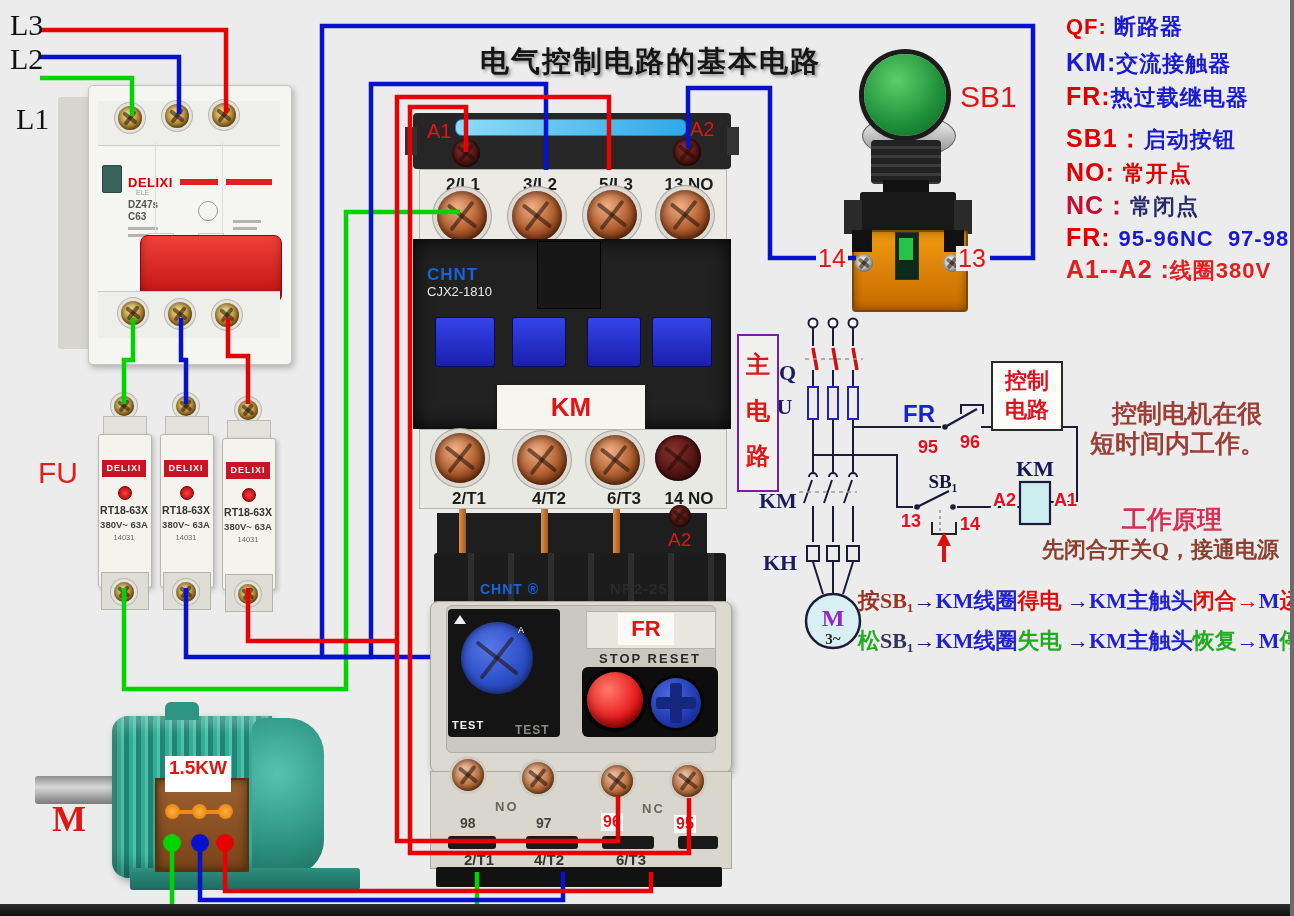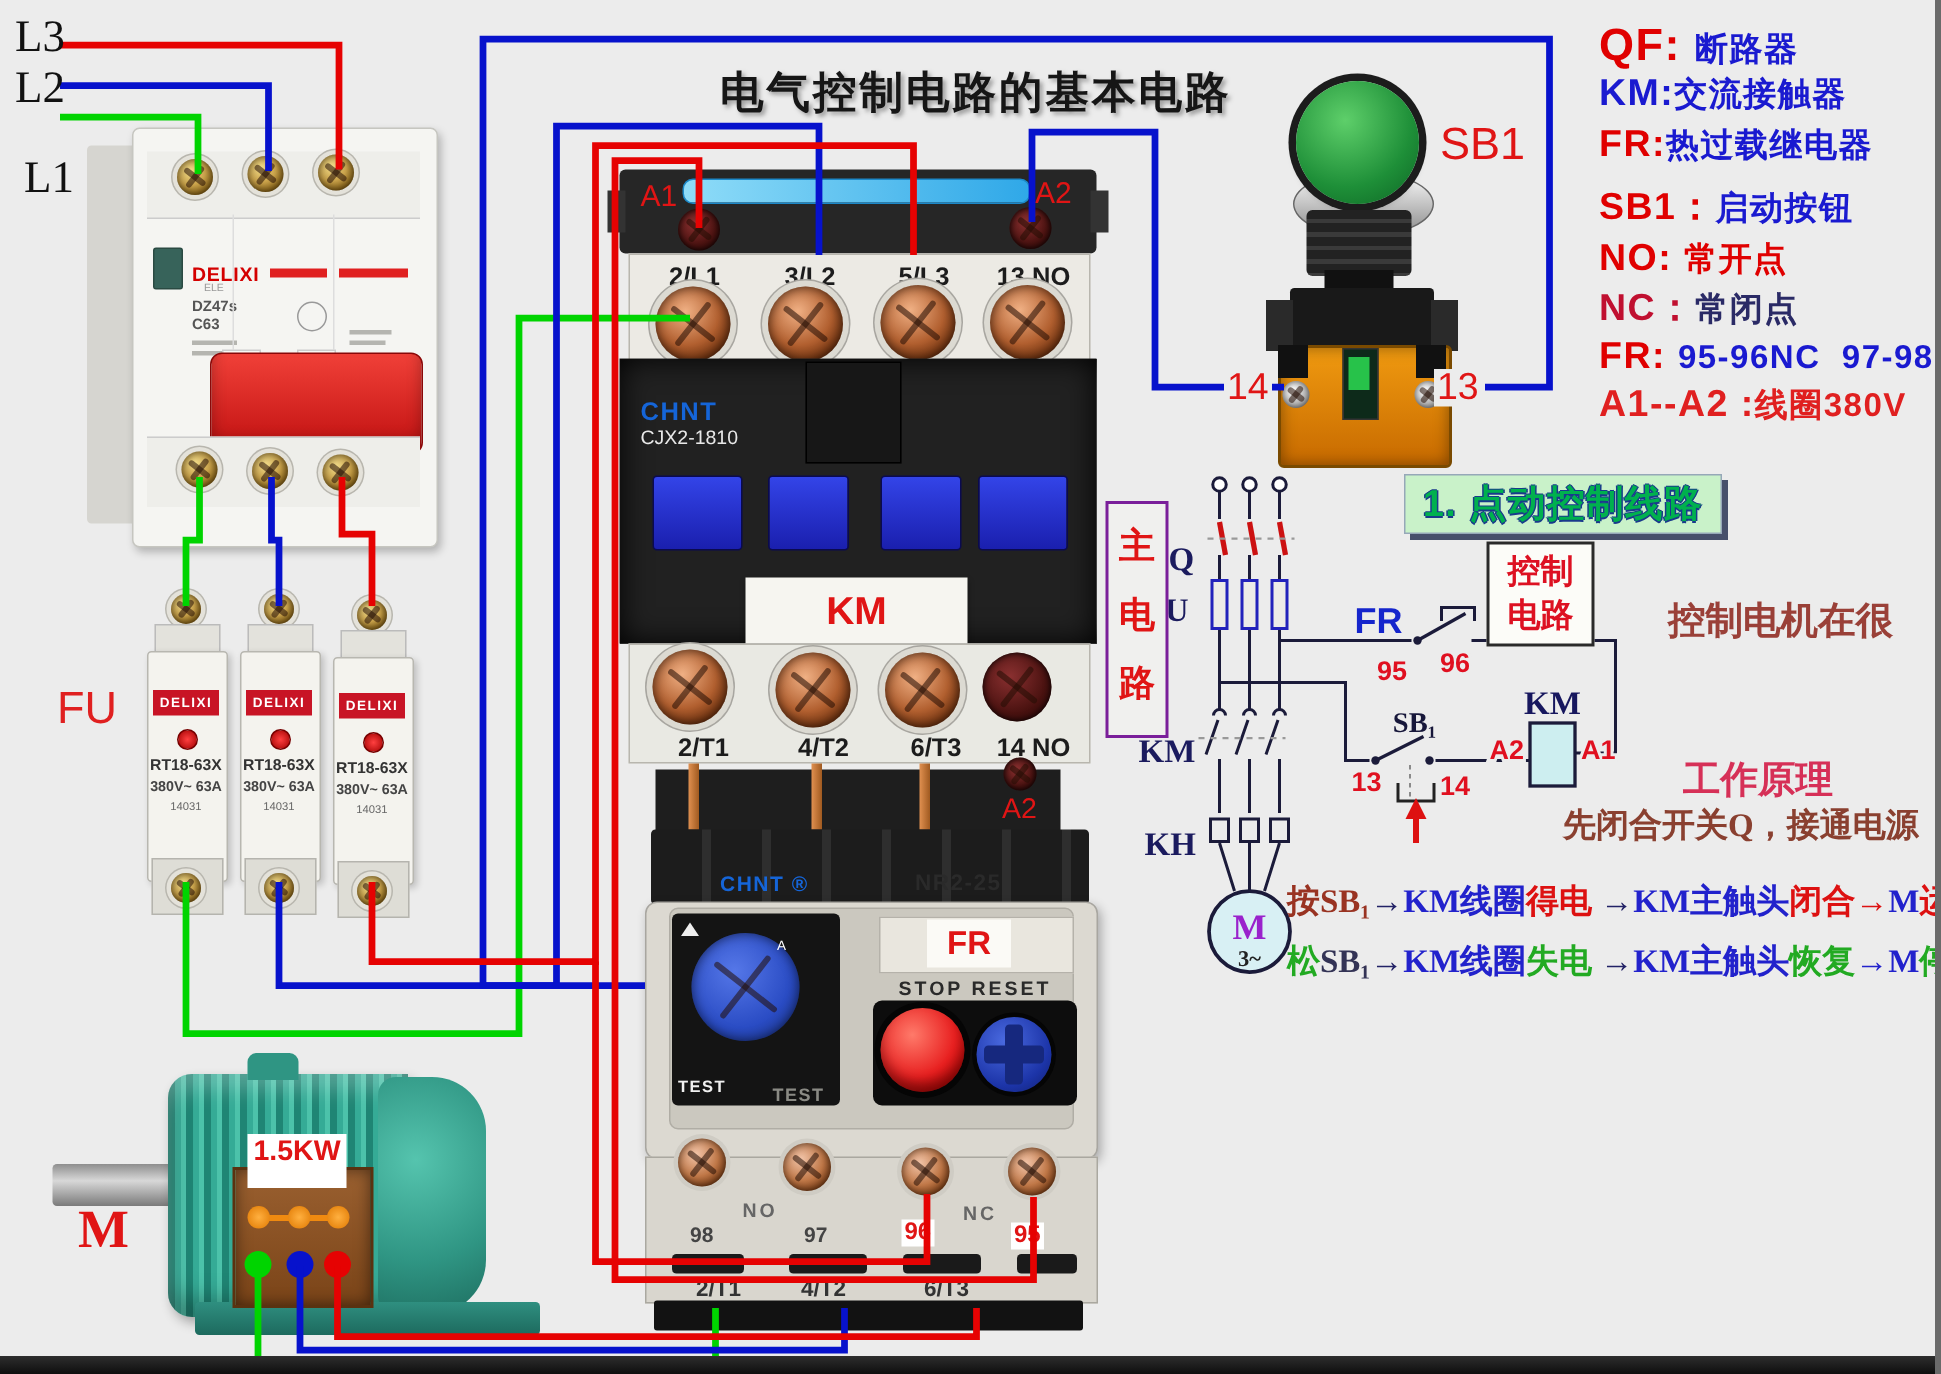--- a/index.html
+++ b/index.html
@@ -16,21 +16,21 @@
   .brass{background:radial-gradient(circle at 38% 32%,#f2dc8a,#c9a24a 45%,#8a6418 75%,#5c420e);box-shadow:0 0 0 3px #e4e2da,0 0 0 4px #b8b6ae,inset 0 0 6px rgba(0,0,0,.6);}
   .bronze{background:radial-gradient(circle at 40% 33%,#f0b084,#b26030 50%,#6a2e0c 80%,#481c04);box-shadow:0 0 0 4px #dcdad2,0 0 0 5px #a8a6a0,inset 0 0 8px rgba(0,0,0,.65);}
   .darkscrew{background:radial-gradient(circle at 40% 35%,#8a3030,#4a1210 60%,#200404);box-shadow:inset 0 0 5px #000;}
   .pinkscrew{background:radial-gradient(circle at 38% 33%,#f2c4a8,#c07848 50%,#7a3c14 80%);box-shadow:0 0 0 3px #cfccc4,inset 0 0 6px rgba(0,0,0,.6);}
   .silverscrew{background:radial-gradient(circle at 38% 33%,#fff,#b9b9b9 55%,#6e6e6e);box-shadow:inset 0 0 4px #0008;}
   
   .taglab{position:absolute;color:#e01515;font-weight:normal;z-index:12;line-height:1;}
   .halo{background:#ececec;padding:0 2px;}
   .legend-row{position:absolute;left:1066px;font-weight:bold;font-size:22px;white-space:pre;letter-spacing:1px;line-height:1;}
   .legend-row span:first-child{font-size:25px;}
-  #lg0 span:first-child{font-size:30px;}
+  #lg0 span:first-child{font-size:22px;}
   .action{position:absolute;left:858px;font-weight:bold;font-size:22px;white-space:pre;font-family:"Liberation Serif","DejaVu Serif",serif;z-index:9;}
   .breakall{word-break:break-all;}
 </style>
 </head>
 <body>
 
 <div class="stage">
 
   <div class="ab serif b" style="left:480px;top:42px;font-size:29px;color:#161616;letter-spacing:2px;text-shadow:2px 2px 3px rgba(90,90,90,.55);z-index:9;">电气控制电路的基本电路</div>
 
@@ -319,23 +319,23 @@
       <text x="319" y="196" font-size="18" fill="#e01020" style="paint-order:stroke;stroke:#ececec;stroke-width:4">A1</text>
     </g>
   </svg>
 
   <div class="ab" style="left:737px;top:334px;width:38px;height:154px;border:2px solid #7a1f9a;background:#f0f0ee;z-index:6;">
     <div class="breakall ctr b" style="width:26px;margin:6px auto 0;font-size:24px;line-height:1.9;color:#e01515;">主电路</div>
   </div>
   <div class="ab" style="left:991px;top:361px;width:68px;height:66px;border:2px solid #2a2a2a;background:#fcfcf8;z-index:6;">
     <div class="breakall ctr b" style="width:48px;margin:4px auto 0;font-size:22px;line-height:1.3;color:#dd1122;">控制电路</div>
   </div>
-  <div class="ab ctr b" style="left:936px;top:316px;width:210px;height:38px;line-height:38px;background:#c9f2c9;border:1px solid #96a8b8;box-shadow:4px 4px 0 #47506b;font-size:25px;color:#00b14e;letter-spacing:1px;text-shadow:1px 0 #1a3a8c,-1px 0 #1a3a8c,0 1px #1a3a8c,0 -1px #1a3a8c;z-index:7;">1. 点动控制线路</div>
 
   <div class="ab serif b" style="left:1112px;top:397px;font-size:25px;color:#9a4038;z-index:7;">控制电机在很</div>
+  <div class="ab serif b" style="left:1090px;top:427px;font-size:25px;color:#9a4038;z-index:7;">短时间内工作。</div>
   <div class="ab serif b" style="left:1122px;top:503px;font-size:25px;color:#d63057;z-index:7;">工作原理</div>
   <div class="ab serif b" style="left:1042px;top:535px;font-size:22px;color:#8a4030;z-index:7;">先闭合开关Q，接通电源</div>
   <div class="action" style="top:586px;"><span style="color: rgb(153, 51, 34);">按SB₁</span><span style="color: rgb(34, 34, 102);">→</span><span style="color: rgb(34, 34, 204);">KM线圈</span><span style="color: rgb(221, 17, 17);">得电</span><span style="color: rgb(34, 34, 102);"> →</span><span style="color: rgb(34, 34, 204);">KM主触头</span><span style="color: rgb(221, 17, 17);">闭合</span><span style="color: rgb(221, 17, 17);">→</span><span style="color: rgb(34, 34, 204);">M</span><span style="color: rgb(221, 17, 17);">运转</span></div>
   <div class="action" style="top:626px;"><span style="color: rgb(34, 170, 34);">松</span><span style="color: rgb(51, 51, 85);">SB₁</span><span style="color: rgb(34, 34, 102);">→</span><span style="color: rgb(34, 34, 204);">KM线圈</span><span style="color: rgb(34, 170, 34);">失电</span><span style="color: rgb(34, 34, 102);"> →</span><span style="color: rgb(34, 34, 204);">KM主触头</span><span style="color: rgb(34, 170, 34);">恢复</span><span style="color: rgb(34, 34, 204);">→</span><span style="color: rgb(34, 34, 204);">M</span><span style="color: rgb(34, 170, 34);">停转</span></div>
 
   <svg class="ab" style="left:0;top:0;pointer-events:none;z-index:8;" width="1294" height="916" viewBox="0 0 1294 916">
     <g stroke="#00d400" stroke-width="4.5" fill="none">
       <path d="M40,78 H132 V116"></path>
       <path d="M133,318 V360 H124 V404"></path>
       <path d="M124,588 V689 H346 V212 H460"></path>

